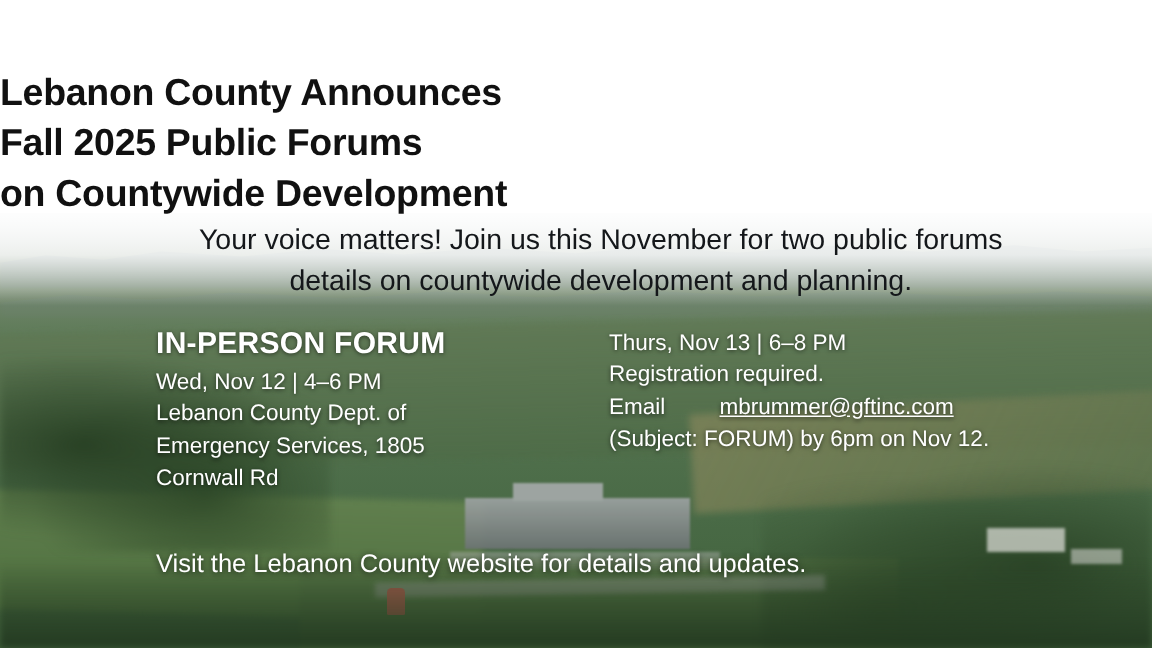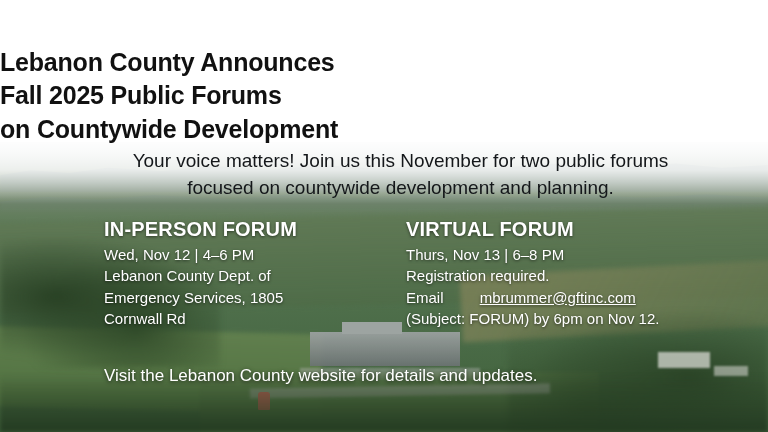--- a/index.html
+++ b/index.html
@@ -286,35 +286,34 @@
   <div class="content">
 
     <div class="headline">
       <div>Lebanon County Announces</div>
       <div>Fall 2025 Public Forums</div>
       <div>on Countywide Development</div>
     </div>
 
     <div class="subhead">
       <div>Your voice matters! Join us this November for two public forums</div>
-      <div>focused on countywide development and planning.</div>
+      <div>details on countywide development and planning.</div>
     </div>
 
     <div class="columns">
 
       <div class="col">
         <div class="col-title">IN-PERSON FORUM</div>
         <div class="col-line">Wed, Nov 12 | 4–6 PM</div>
         <div class="col-line">Lebanon County Dept. of</div>
         <div class="col-line">Emergency Services, 1805</div>
         <div class="col-line">Cornwall Rd</div>
       </div>
 
       <div class="col">
-        <div class="col-title">VIRTUAL FORUM</div>
         <div class="col-line">Thurs, Nov 13 | 6–8 PM</div>
         <div class="col-line">Registration required.</div>
         <div class="col-line">
           <span>Email </span><a class="email-link" href="#">mbrummer@gftinc.com</a>
         </div>
         <div class="col-line">(Subject: FORUM) by 6pm on Nov 12.</div>
       </div>
 
     </div>
 

